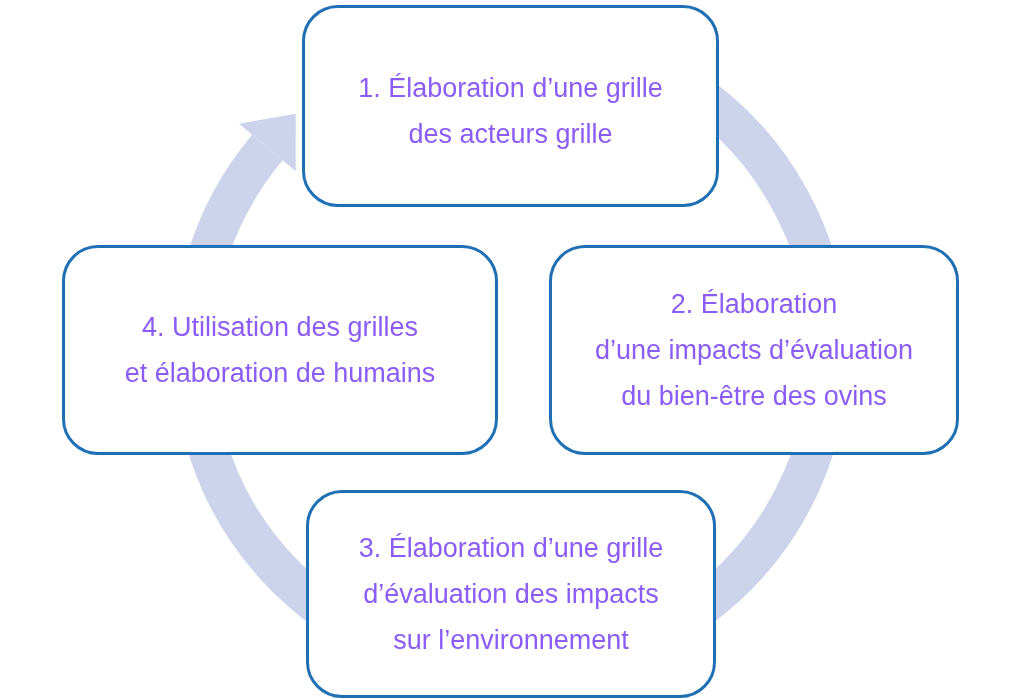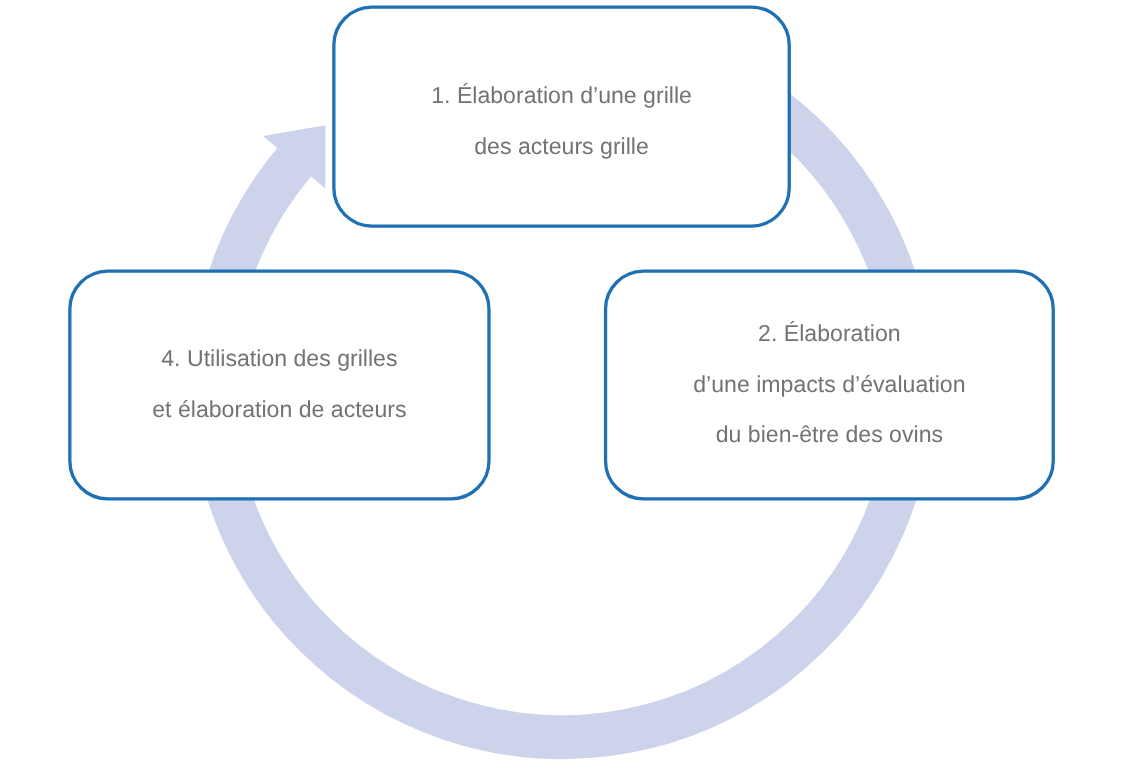--- a/index.html
+++ b/index.html
@@ -29,29 +29,29 @@
     border: 3px solid #1E6FB4;
     border-radius: 36px;
     display: flex;
     flex-direction: column;
     justify-content: center;
     align-items: center;
     text-align: center;
   }
   .step-box .line {
     margin: 0;
-    font-size: 21px;
+    font-size: 27px;
     line-height: 46px;
-    color: #737373;
+    color: #8b5cf6;
     white-space: nowrap;
   }
   .box-1 { left: 302px; top: 5px;   width: 417px; height: 202px; padding-top: 10px; }
   .box-2 { left: 549px; top: 245px; width: 410px; height: 210px; }
   .box-3 { left: 306px; top: 490px; width: 410px; height: 208px; }
-  .box-4 { left: 62px;  top: 245px; width: 384px; height: 210px; }
+  .box-4 { left: 62px;  top: 245px; width: 436px; height: 210px; }
 </style>
 </head>
 <body>
 
 <div class="canvas">
 
   <svg class="cycle-svg" viewBox="0 0 1022 699">
     <path d="M 381.7 61.5 A 318 318 0 1 1 267.4 147.5" fill="none" stroke="#CCD3EA" stroke-width="40"></path>
     <polygon points="239.1,123.7 295.7,171.3 295.7,113.8" fill="#CCD3EA"></polygon>
   </svg>
@@ -60,19 +60,24 @@
     <p class="line">1. Élaboration d’une grille</p>
     <p class="line">des acteurs grille</p>
   </div>
 
   <div class="step-box box-2">
     <p class="line">2. Élaboration</p>
     <p class="line">d’une impacts d’évaluation</p>
     <p class="line">du bien-être des ovins</p>
   </div>
 
+  <div class="step-box box-3">
+    <p class="line">3. Élaboration d’une grille</p>
+    <p class="line">d’évaluation des impacts</p>
+    <p class="line">sur l’environnement</p>
+  </div>
 
   <div class="step-box box-4">
     <p class="line">4. Utilisation des grilles</p>
-    <p class="line">et élaboration de acteurs</p>
+    <p class="line">et élaboration de humains</p>
   </div>
 
 </div>
 
 </body></html>

